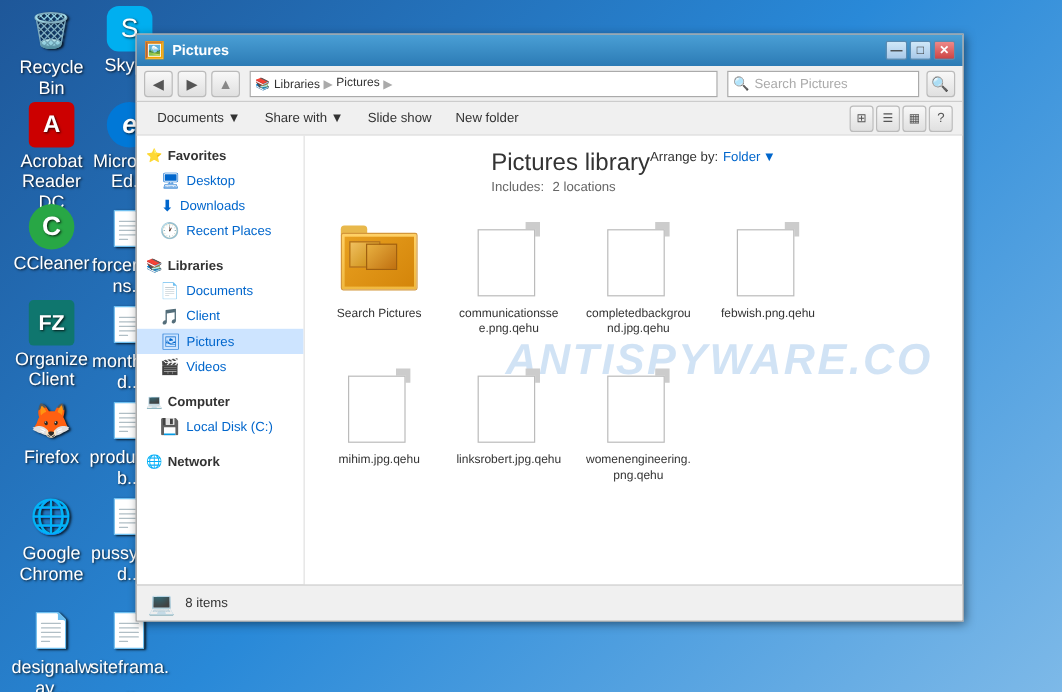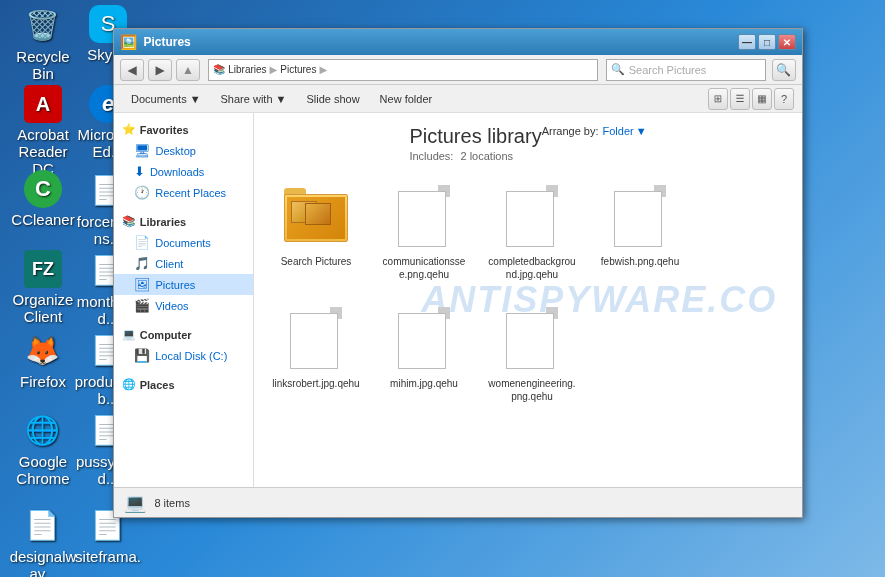--- a/index.html
+++ b/index.html
@@ -533,21 +533,21 @@
             <span>Computer</span>
           </div>
           <div class="sidebar-item">
             <span class="sidebar-icon">💾</span>
             <span>Local Disk (C:)</span>
           </div>
         </div>
         <div class="sidebar-section">
           <div class="sidebar-header">
             <span>🌐</span>
-            <span>Places</span>
+            <span>Network</span>
           </div>
         </div>
       </div>
 
       <div class="content-area">
 
         <div class="watermark">ANTISPYWARE.CO</div>
 
         <div class="content-header">
           <div>
@@ -614,31 +614,31 @@
             <span class="file-label">febwish.png.qehu</span>
           </div>
 
           <div class="file-item">
             <div class="file-icon">
               <div class="generic-file">
                 <div class="file-fold"></div>
                 <div class="file-body"></div>
               </div>
             </div>
-            <span class="file-label">linksrobert.jpg.qehu</span>
+            <span class="file-label">mihim.jpg.qehu</span>
           </div>
 
           <div class="file-item">
             <div class="file-icon">
               <div class="generic-file">
                 <div class="file-fold"></div>
                 <div class="file-body"></div>
               </div>
             </div>
-            <span class="file-label">mihim.jpg.qehu</span>
+            <span class="file-label">linksrobert.jpg.qehu</span>
           </div>
 
 
           <div class="file-item">
             <div class="file-icon">
               <div class="generic-file">
                 <div class="file-fold"></div>
                 <div class="file-body"></div>
               </div>
             </div>

